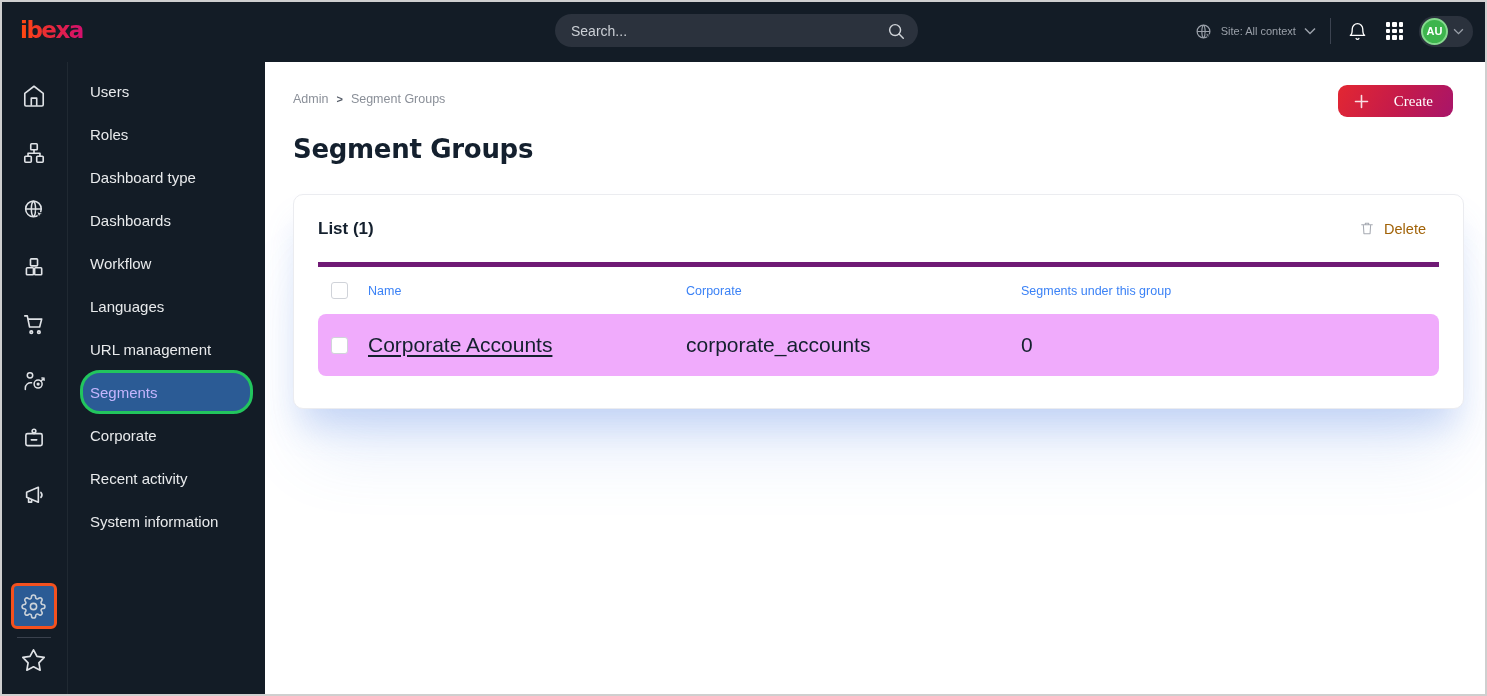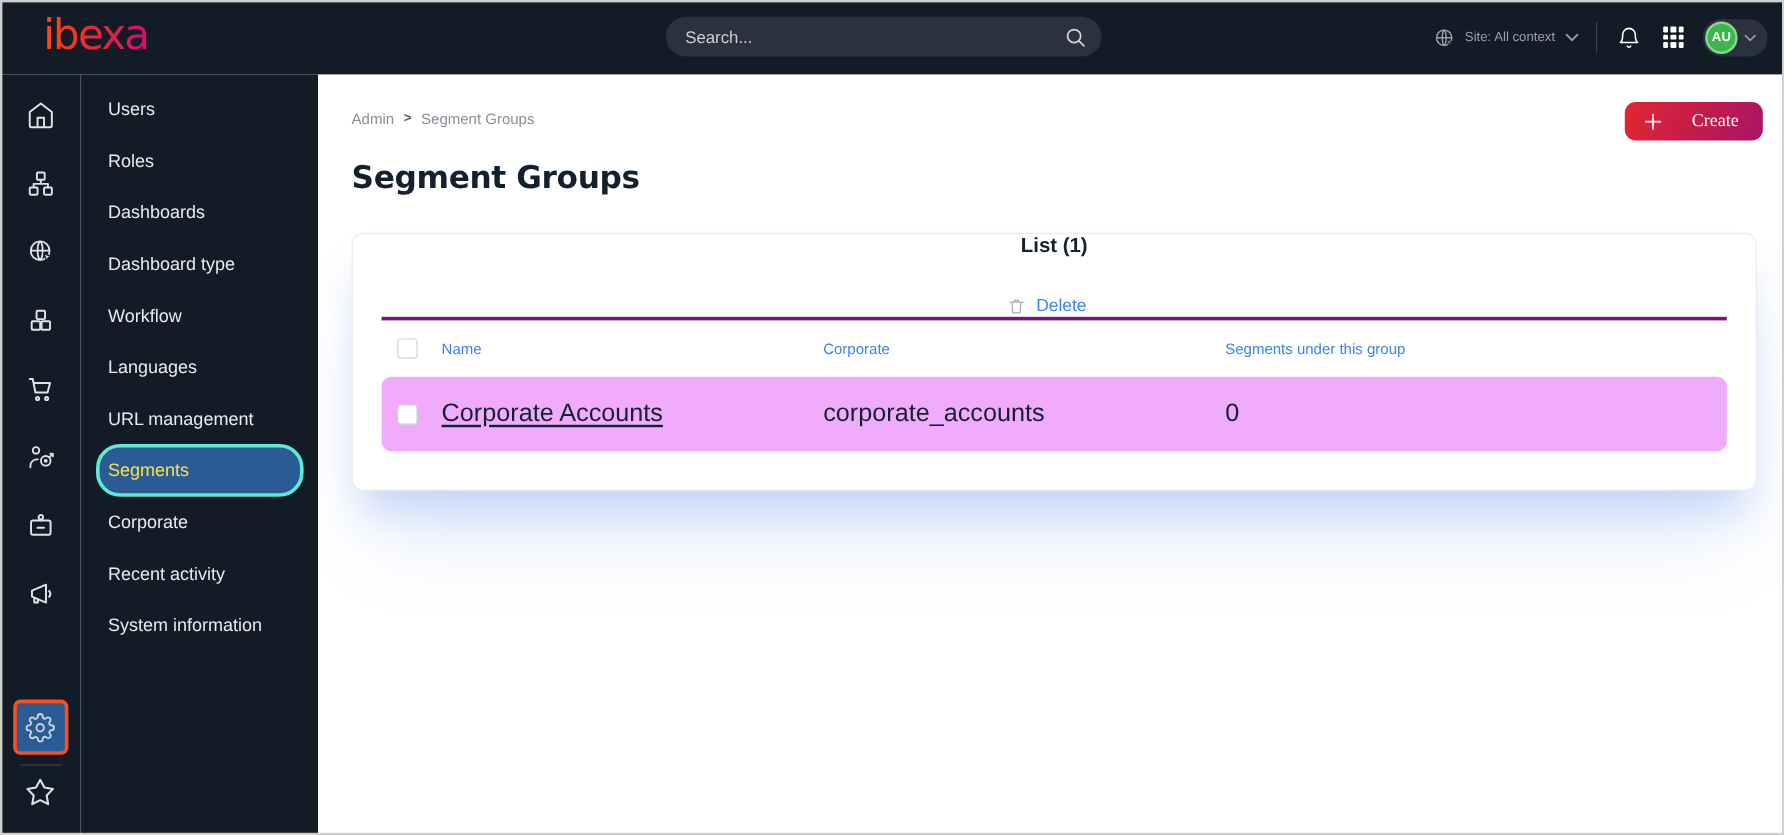--- a/index.html
+++ b/index.html
@@ -2,22 +2,22 @@
 <html><head>
 <meta charset="utf-8">
 <style>
   * { margin:0; padding:0; box-sizing:border-box; }
   html,body { width:1487px; height:696px; overflow:hidden; }
   body { font-family:"Liberation Sans", sans-serif; background:#ffffff; position:relative; }
   .frame { position:absolute; inset:0; border:2px solid #cfcfcf; pointer-events:none; z-index:50; }
 
   
   .topbar { position:absolute; left:0; top:0; width:1487px; height:62px; background:#131c26; z-index:10; }
-  .logo { position:absolute; left:36px; top:10px; font-family:"DejaVu Sans", sans-serif;
-          font-size:35px; font-weight:400; letter-spacing:-1.5px; line-height:40px;
+  .logo { position:absolute; left:20px; top:10px; font-family:"DejaVu Sans", sans-serif;
+          font-size:23px; font-weight:700; letter-spacing:-1.5px; line-height:40px;
           background:linear-gradient(90deg,#ff4713 5%,#e82a37 45%,#d5116b 95%);
           -webkit-background-clip:text; background-clip:text; color:transparent; }
   .search-pill { position:absolute; left:555px; top:14px; width:363px; height:33px;
           background:#2b323d; border-radius:17px; display:flex; align-items:center; padding:0 12px 0 16px;gap:44px; }
   .search-pill input { flex:1; background:transparent; border:none; outline:none;
           color:#e8eaec; font-size:14px; font-family:"Liberation Sans", sans-serif; }
   .search-pill input::placeholder { color:#ccd0d6; opacity:1; }
   .topbar-right { position:absolute; right:14px; top:0; height:62px; display:flex; align-items:center; gap:14px; }
   .site-ctx { display:flex; align-items:center; gap:8px; color:#9aa0a9; font-size:11px; cursor:pointer; }
   .vdiv { width:1px; height:26px; background:#3c4350; }
@@ -37,44 +37,44 @@
   .iconbar-bottom { margin-top:auto; display:flex; flex-direction:column; align-items:center; padding-bottom:22px; }
   .gear-box { width:46px; height:46px; background:#2b5b95; border:3px solid #f4511e; border-radius:6px;
           display:flex; align-items:center; justify-content:center; cursor:pointer; }
   .ic-div { width:34px; height:1px; background:#3a414d; margin:8px 0; }
 
   
   .submenu { position:absolute; left:67px; top:62px; width:198px; height:634px; background:#131c26;
           border-left:1px solid rgba(255,255,255,0.06); padding-top:11px; z-index:8; }
   .menu-item { height:36px; display:flex; align-items:center; padding-left:22px; margin-bottom:7px;
           color:#e8eaec; font-size:15px; cursor:pointer; }
-  .menu-item.active { background:#2b5b95; border:3px solid #5eead4; border-radius:20px;
-          margin:-4px 12px 3px 12px; height:44px; padding-left:7px; color:#fde047; }
+  .menu-item.active { background:#2b5b95; border:3px solid #22c55e; border-radius:20px;
+          margin:-4px 12px 3px 12px; height:44px; padding-left:7px; color:#c4b5fd; }
 
   
   .content { position:absolute; left:265px; top:62px; width:1222px; height:634px; background:#ffffff;
-          padding:23px 18px 0 28px; }
+          padding:23px 34px 0 28px; }
   .content-head { display:flex; justify-content:space-between; align-items:flex-start; }
   .breadcrumb { display:flex; align-items:center; gap:8px; font-size:12.5px; color:#8a8f98; padding-top:7px; }
   .crumb { cursor:pointer; }
   .crumb-sep { color:#555c68; font-weight:700; font-size:11px; }
   .create-btn { display:flex; align-items:center; gap:25px; height:32px; padding:0 20px 0 16px;
           border:none; border-radius:9px; cursor:pointer; color:#ffffff; font-size:15px;
           font-family:Liberation Serif, serif;
           background:linear-gradient(118deg,#e02634 5%,#c31a4c 55%,#a8156a 100%); }
   .page-title { font-size:26px; font-weight:800; color:#14202e; letter-spacing:-0.3px; margin-top:17px;
           font-family:"DejaVu Sans", sans-serif; }
   .card { margin-top:30px; width:1171px; background:#ffffff; border:1px solid #ebecf0; border-radius:10px;
           padding:0 24px 32px 24px;
           box-shadow:0 24px 34px -8px rgba(96,140,230,0.28), 0 58px 70px -18px rgba(96,140,230,0.16); }
   .card-head { height:72px; display:flex; align-items:center; justify-content:space-between;
-          border-bottom:3px solid #701a75;flex-direction:column; }
+          border-bottom:5px solid #701a75; }
   .card-title { font-size:17px; font-weight:700; color:#14202e; }
-  .delete-btn { display:flex; align-items:flex-start; gap:9px; background:none; border:none; cursor:default;
-          color:#3b82f6; font-size:14.5px; font-family:"Liberation Sans", sans-serif; margin-right:13px; }
+  .delete-btn { display:flex; align-items:center; gap:9px; background:none; border:none; cursor:default;
+          color:#a16207; font-size:14.5px; font-family:"Liberation Sans", sans-serif; margin-right:13px; }
   .tbl-head, .tbl-row { display:grid; grid-template-columns:37px 318px 335px 1fr; align-items:center; padding-left:13px; }
   .tbl-head { height:47px; color:#3b82f6; font-size:12.5px; }
   .tbl-row { height:62px; background:#f0abfc; border-radius:8px; font-size:21px; color:#14202e; }
   .cbx { width:17px; height:17px; background:#ffffff; border:1px solid #d0d3d9; border-radius:3px; cursor:pointer; }
   .row-link { color:#14202e; text-decoration:underline; text-underline-offset:3px; cursor:pointer; font-weight:400; }
   svg { display:block; }
 </style>
 </head>
 <body>
 
@@ -234,22 +234,22 @@
           <polygon points="12 2.5 15.09 8.26 21.5 9.27 16.8 14.14 17.9 20.6 12 17.6 6.1 20.6 7.2 14.14 2.5 9.27 8.91 8.26"></polygon>
         </svg>
       </span>
     </button>
   </div>
 </nav>
 
 <nav class="submenu">
   <div class="menu-item">Users</div>
   <div class="menu-item">Roles</div>
+  <div class="menu-item">Dashboard type</div>
   <div class="menu-item">Dashboards</div>
-  <div class="menu-item">Dashboard type</div>
   <div class="menu-item">Workflow</div>
   <div class="menu-item">Languages</div>
   <div class="menu-item">URL management</div>
   <div class="menu-item active">Segments</div>
   <div class="menu-item">Corporate</div>
   <div class="menu-item">Recent activity</div>
   <div class="menu-item">System information</div>
 </nav>
 
 <main class="content">

